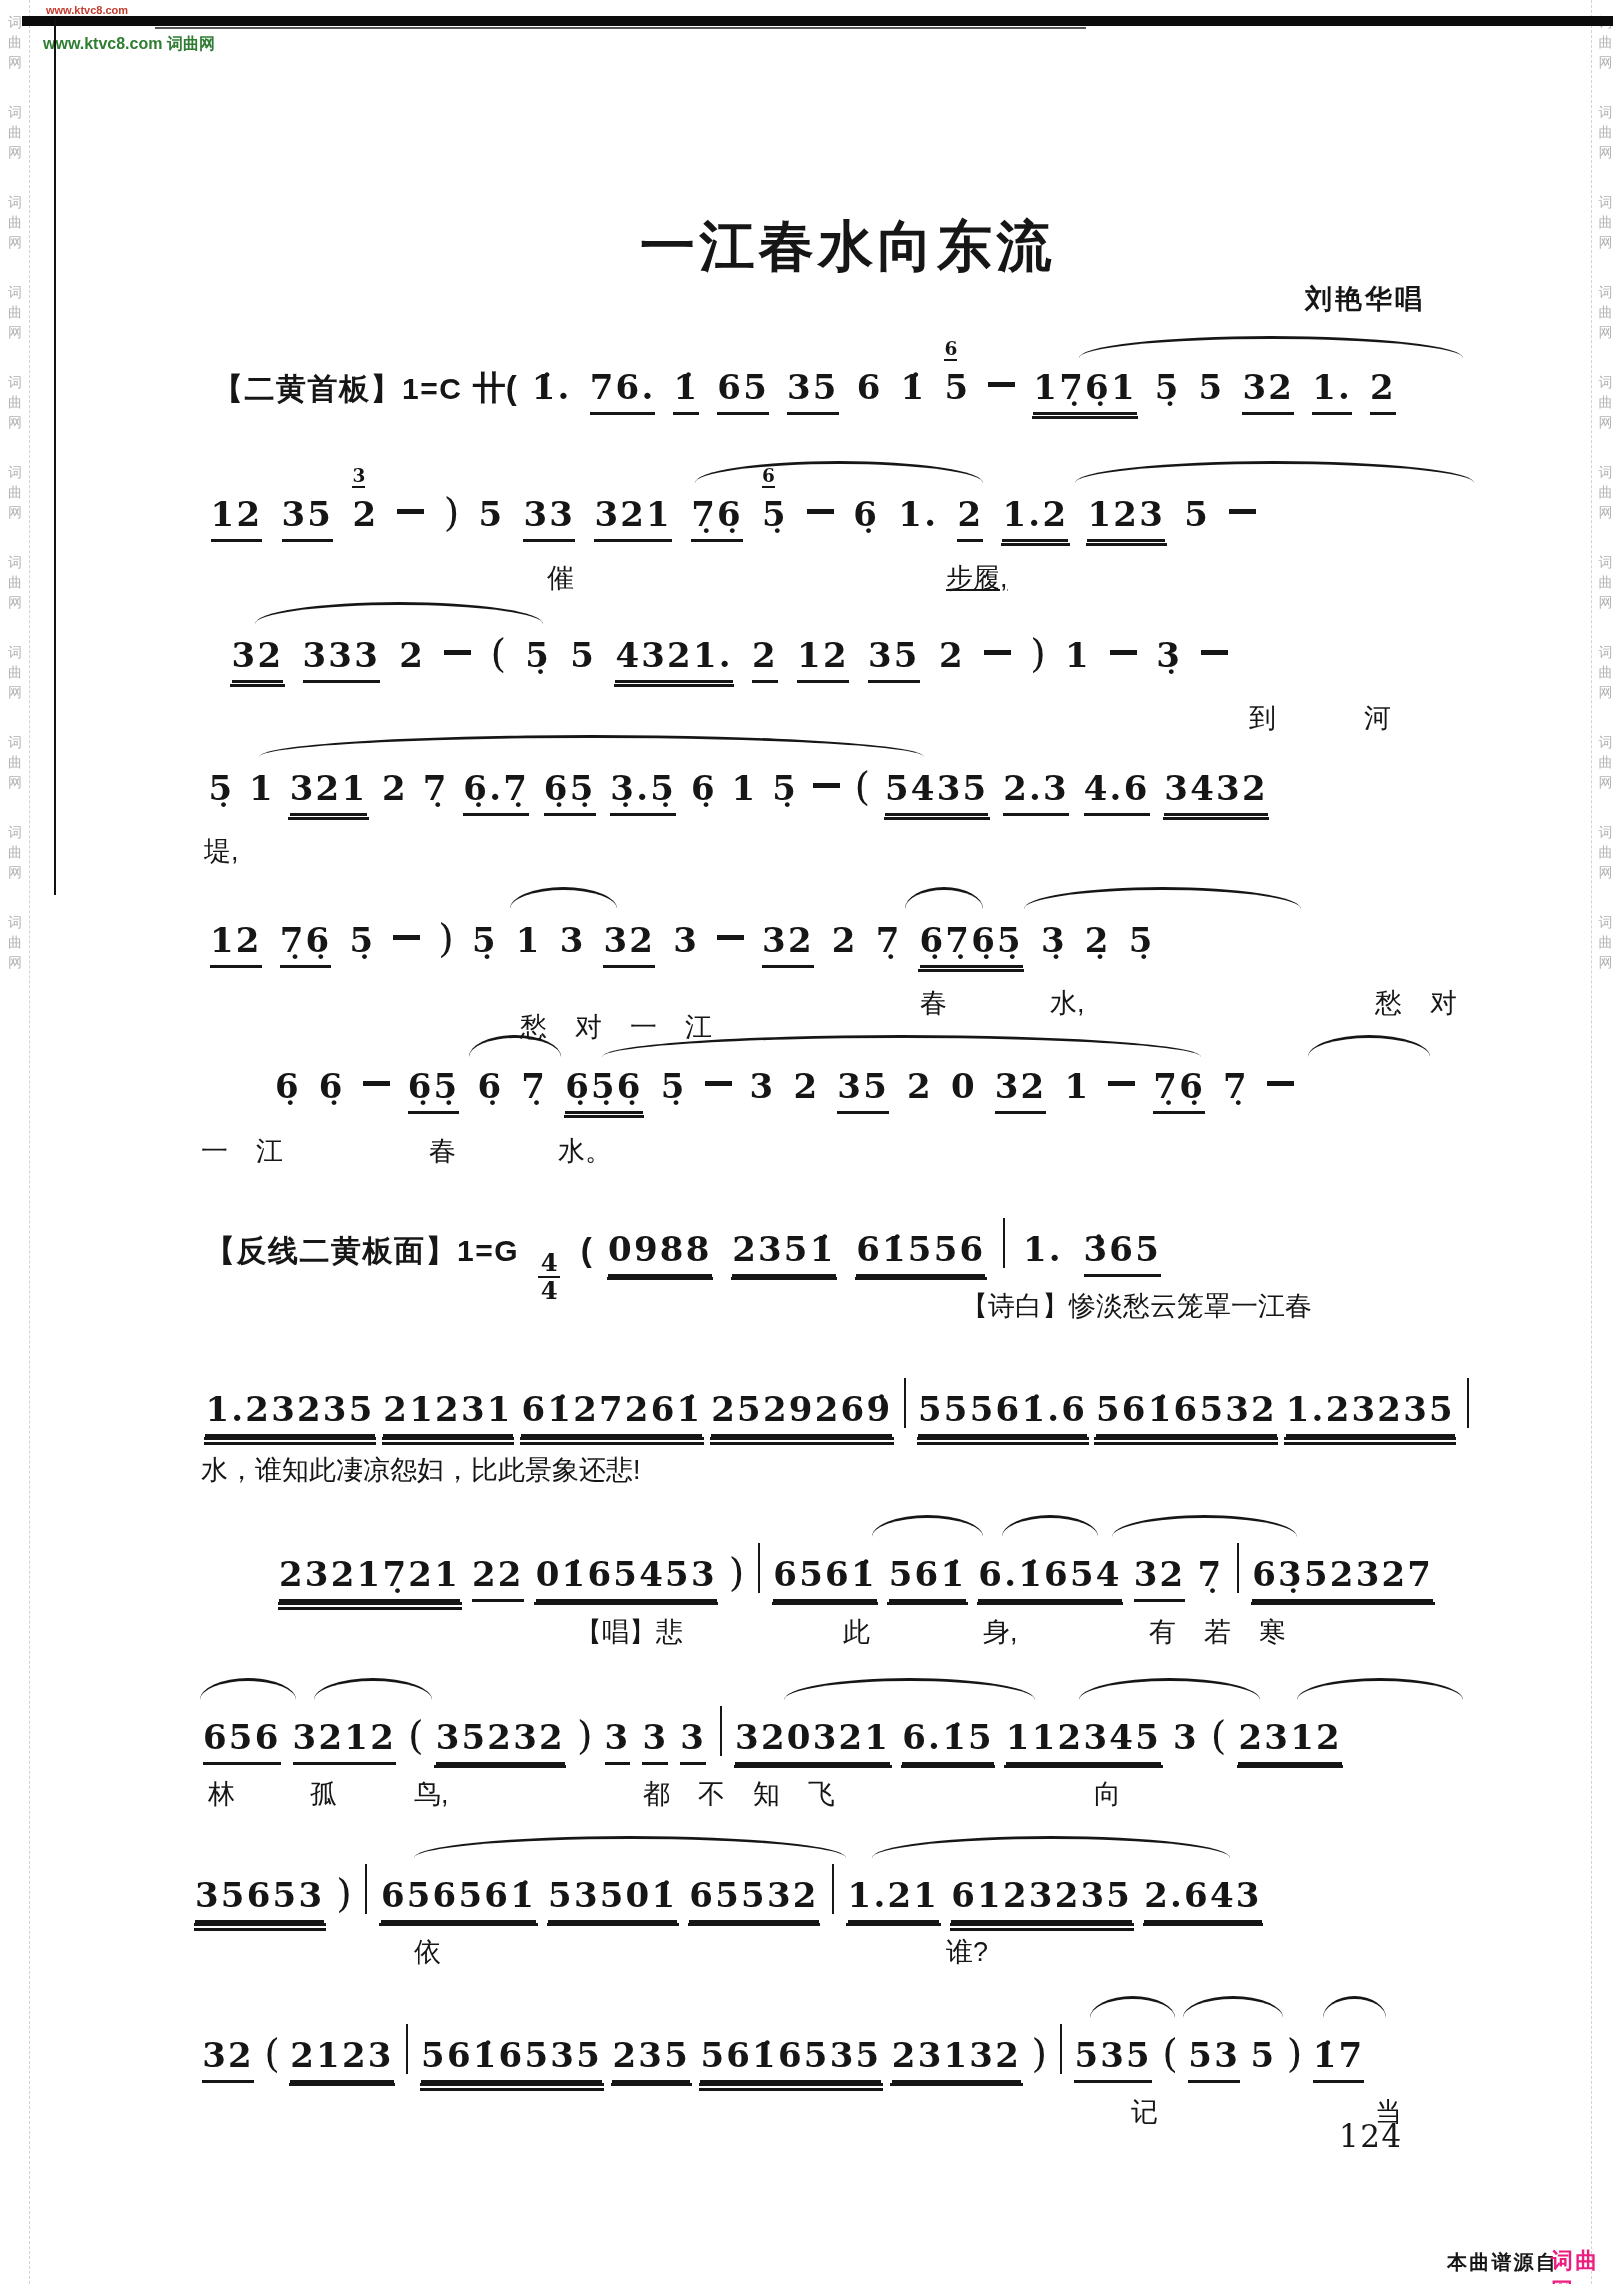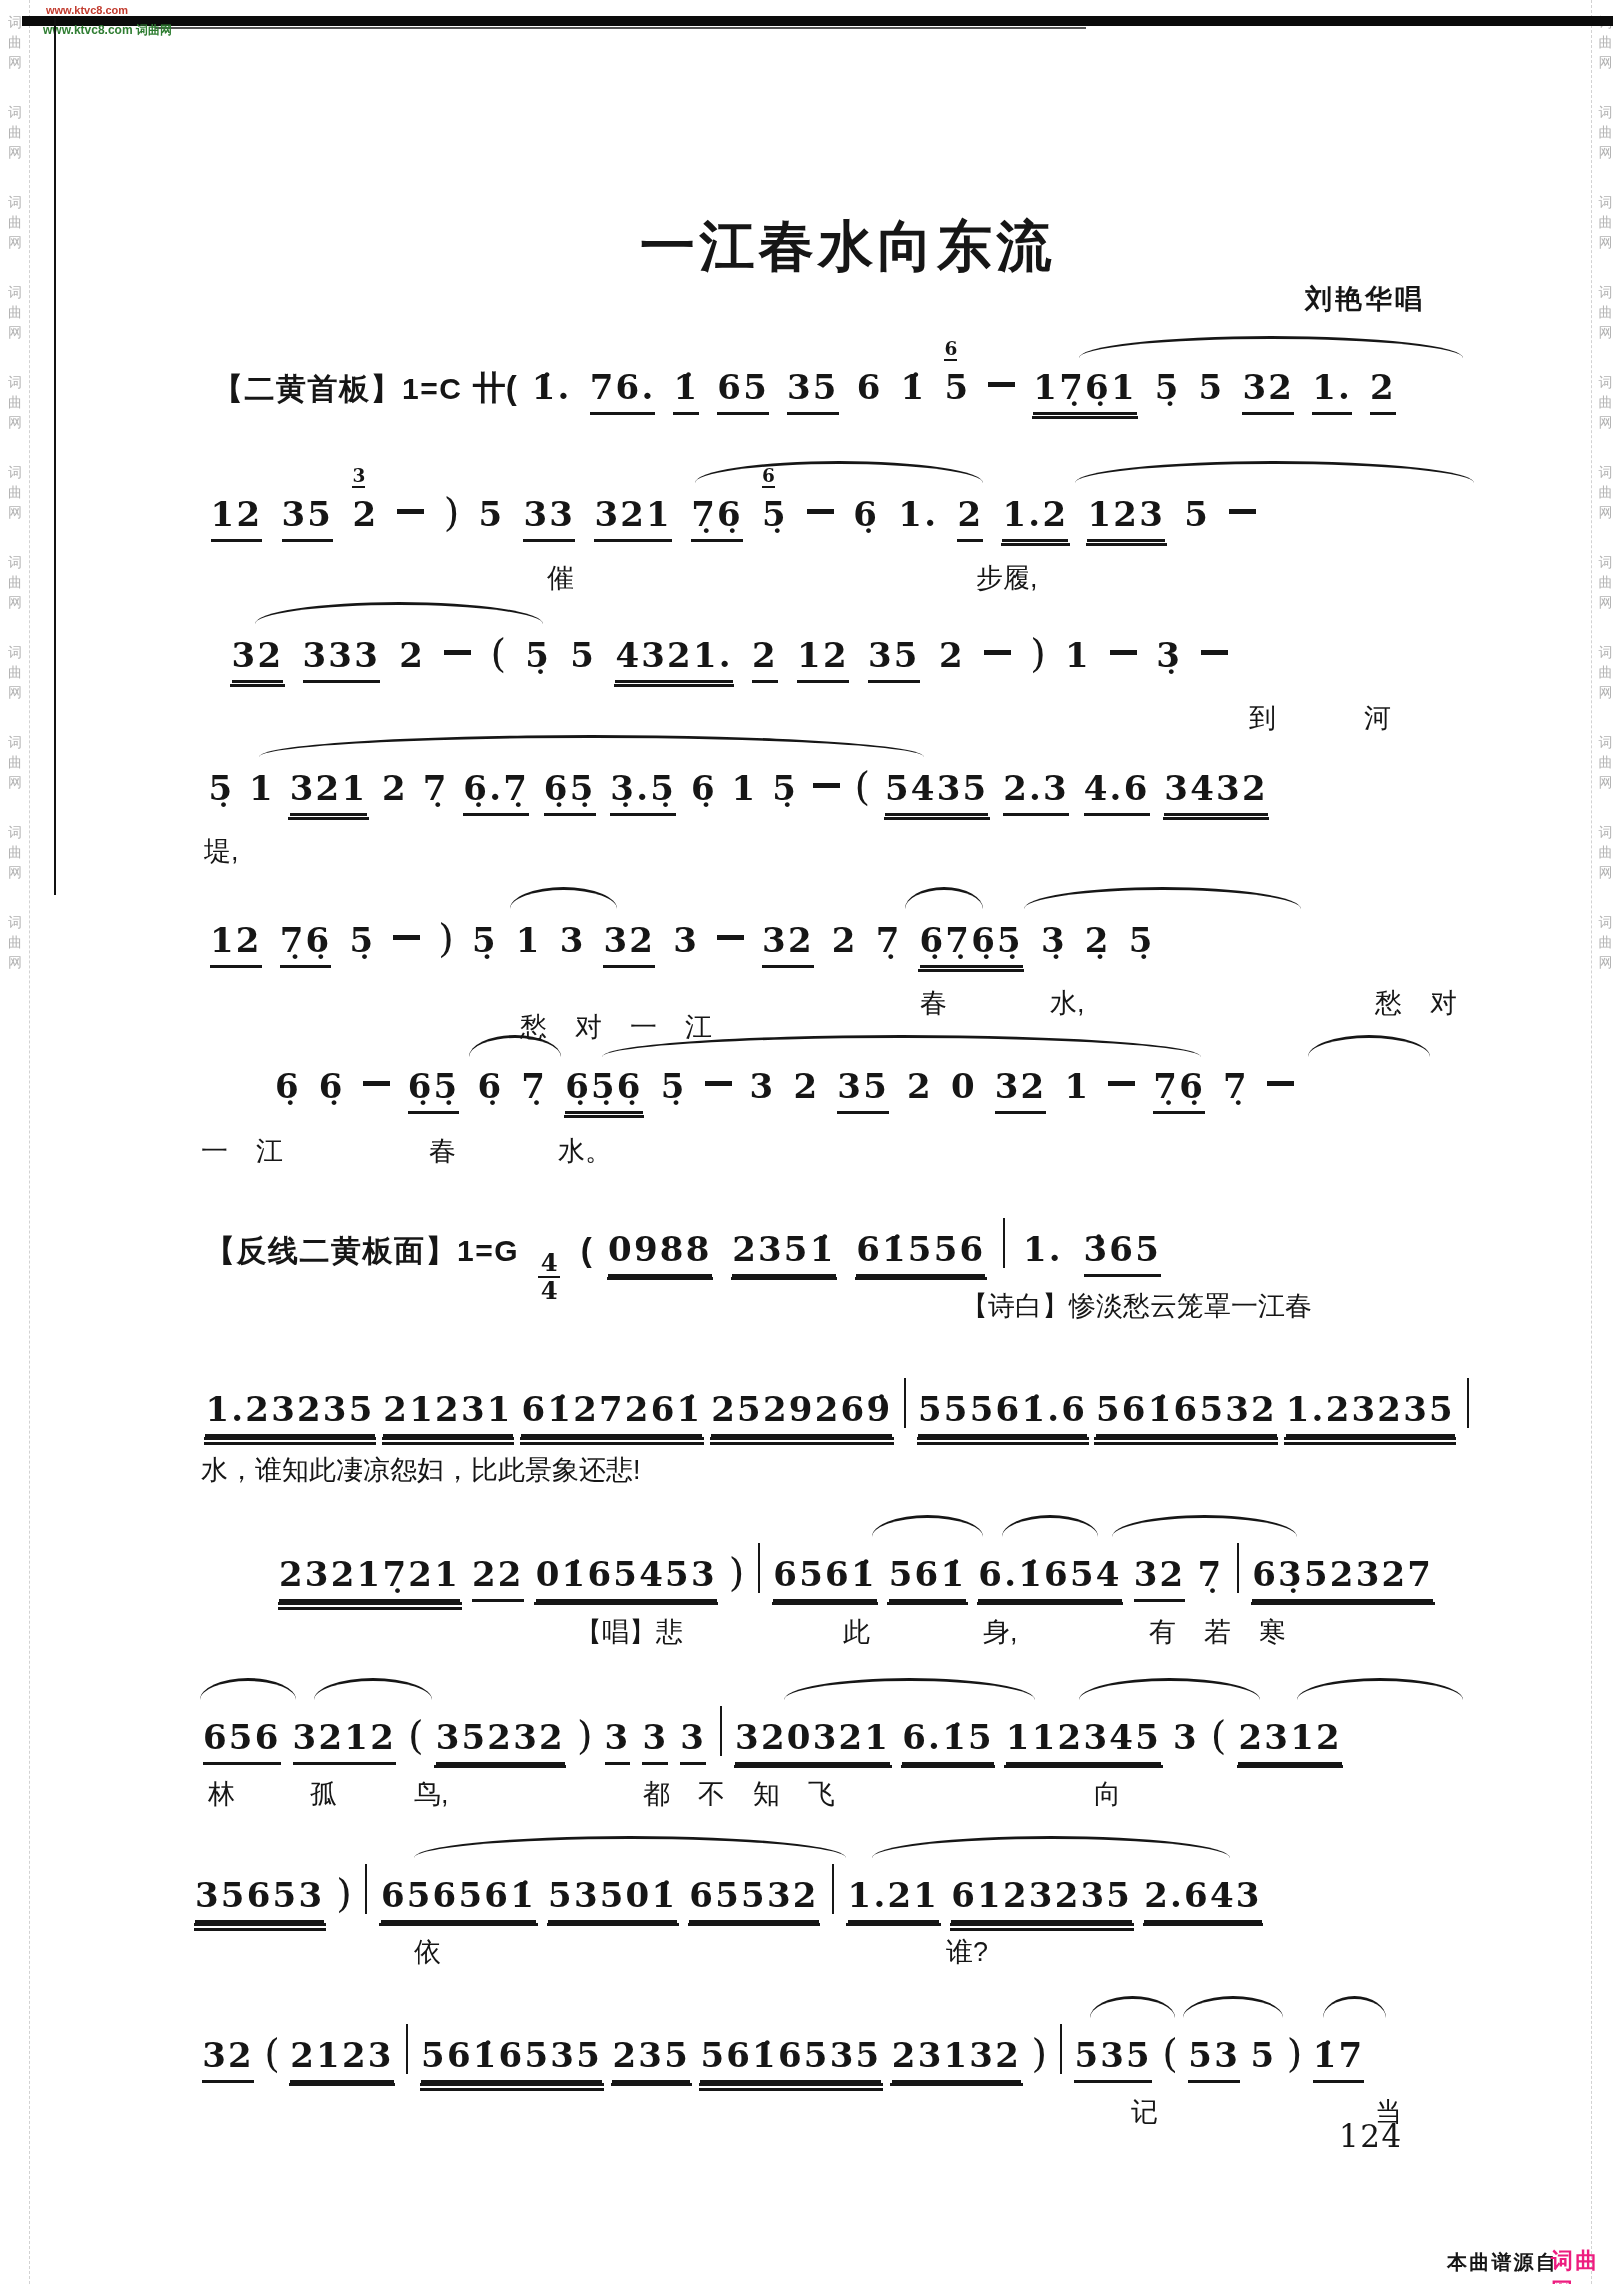--- a/index.html
+++ b/index.html
@@ -8,21 +8,21 @@
   
   .wm-col{position:absolute;top:0;bottom:0;width:27px;color:#b4b4b4;font-size:14px;
           text-align:center;line-height:20px;font-weight:500}
   #wm-left{left:1.5px;border-right:1.5px dashed #d2d2d2}
   #wm-right{right:3px;border-left:1.5px dashed #d2d2d2}
   .wm-group{margin:12px 0 30px}
   
   #top-bar{position:absolute;left:22px;top:16.3px;width:1591px;height:9.6px;background:#0b0b0b}
   #top-bar2{position:absolute;left:155px;top:27px;width:931px;height:2.2px;background:#555}
   #top-red{position:absolute;left:46px;top:3.7px;font-size:11px;font-weight:bold}
-  #top-green{position:absolute;left:43px;top:22px;font-size:12px;font-weight:bold}
+  #top-green{position:absolute;left:43px;top:34px;font-size:16px;font-weight:bold}
   #left-line{position:absolute;left:54px;top:18px;width:2.2px;height:877px;background:#111}
   
   #title{position:absolute;left:640px;top:210px;font-size:55px;font-weight:bold;letter-spacing:4.4px}
   #singer{position:absolute;left:1305px;top:281px;font-size:27px;font-weight:600;letter-spacing:3px}
   
   .score-line{position:absolute;white-space:nowrap;height:53px}
   .line-label{font-size:30px;font-weight:bold;margin-right:4.4px;letter-spacing:1.5px}
   .pre-sym{font-size:33px;font-weight:bold;margin:0 6px}
   .timesig{display:inline-flex;flex-direction:column;align-items:center;margin:0 15px;
            vertical-align:-10.3px;font-family:"DejaVu Serif",serif;font-size:24.4px;font-weight:bold;line-height:1.05}
@@ -85,21 +85,21 @@
   <div id="left-line"></div>
 
   <div id="title">一江春水向东流</div>
   <div id="singer">刘艳华唱</div>
 
   <div id="score">
       <div class="score-line" style="left: 213px; top: 364px; --g: 9px;"><span class="line-label">【二黄首板】1=C</span><span class="pre-sym">卄(</span><span class="note">1̇.</span><span class="note u1">76.</span><span class="note u1">1̇</span><span class="note u1">65</span><span class="note u1">35</span><span class="note">6</span><span class="note">1̇</span><span class="note">5<span class="grace">6</span></span><span class="note dash"></span><span class="note u2">17̣6̣1</span><span class="note">5̣</span><span class="note">5</span><span class="note u1">32</span><span class="note u1">1.</span><span class="note u1">2</span></div>
       <div class="arc" style="left: 1079px; width: 384px; top: 336px;"></div>
       <div class="score-line" style="left: 201px; top: 489px; --g: 9.6px;"><span class="note u1">12</span><span class="note u1">35</span><span class="note">2<span class="grace">3</span></span><span class="note dash"></span><span class="note paren">)</span><span class="note">5</span><span class="note u1">33</span><span class="note u1">321</span><span class="note u1">7̣6̣</span><span class="note">5̣<span class="grace">6</span></span><span class="note dash"></span><span class="note">6̣</span><span class="note">1.</span><span class="note u1">2</span><span class="note u2">1.2</span><span class="note u2">123</span><span class="note">5</span><span class="note dash"></span></div>
       <div class="lyric" style="left: 547px; top: 560px;">催</div>
-      <div class="lyric" style="left: 976px; top: 560px;">步履,</div>
+      <div class="lyric" style="left: 946px; top: 560px; text-decoration: underline;">步履,</div>
       <div class="arc" style="left: 695px; width: 288px; top: 461px;"></div>
       <div class="arc" style="left: 1075px; width: 399px; top: 461px;"></div>
       <div class="score-line" style="left: 222px; top: 630px; --g: 9.6px;"><span class="note u2">32</span><span class="note u1">333</span><span class="note">2</span><span class="note dash"></span><span class="note paren">(</span><span class="note">5̣</span><span class="note">5</span><span class="note u2">4321.</span><span class="note u1">2</span><span class="note u1">12</span><span class="note u1">35</span><span class="note">2</span><span class="note dash"></span><span class="note paren">)</span><span class="note">1</span><span class="note dash"></span><span class="note">3̣</span><span class="note dash"></span></div>
       <div class="lyric" style="left: 1249px; top: 700px;">到</div>
       <div class="lyric" style="left: 1364px; top: 700px;">河</div>
       <div class="arc" style="left: 255px; width: 288px; top: 602px;"></div>
       <div class="score-line" style="left: 201px; top: 763px; --g: 7.4px;"><span class="note">5̣</span><span class="note">1</span><span class="note u2">321</span><span class="note">2</span><span class="note">7̣</span><span class="note u1">6̣.7̣</span><span class="note u1">6̣5̣</span><span class="note u1">3̣.5̣</span><span class="note">6̣</span><span class="note">1</span><span class="note">5̣</span><span class="note dash"></span><span class="note paren">(</span><span class="note u2">5435</span><span class="note u1">2.3</span><span class="note u1">4.6</span><span class="note u2">3432</span></div>
       <div class="lyric" style="left: 204px; top: 833px;">堤,</div>
       <div class="arc" style="left: 259px; width: 665px; top: 735px;"></div>
       <div class="score-line" style="left: 201px; top: 915px; --g: 9px;"><span class="note u1">12</span><span class="note u1">7̣6̣</span><span class="note">5̣</span><span class="note dash"></span><span class="note paren">)</span><span class="note">5̣</span><span class="note">1</span><span class="note">3</span><span class="note u1">32</span><span class="note">3</span><span class="note dash"></span><span class="note u1">32</span><span class="note">2</span><span class="note">7̣</span><span class="note u2">6̣7̣6̣5̣</span><span class="note">3̣</span><span class="note">2̣</span><span class="note">5̣</span></div>

